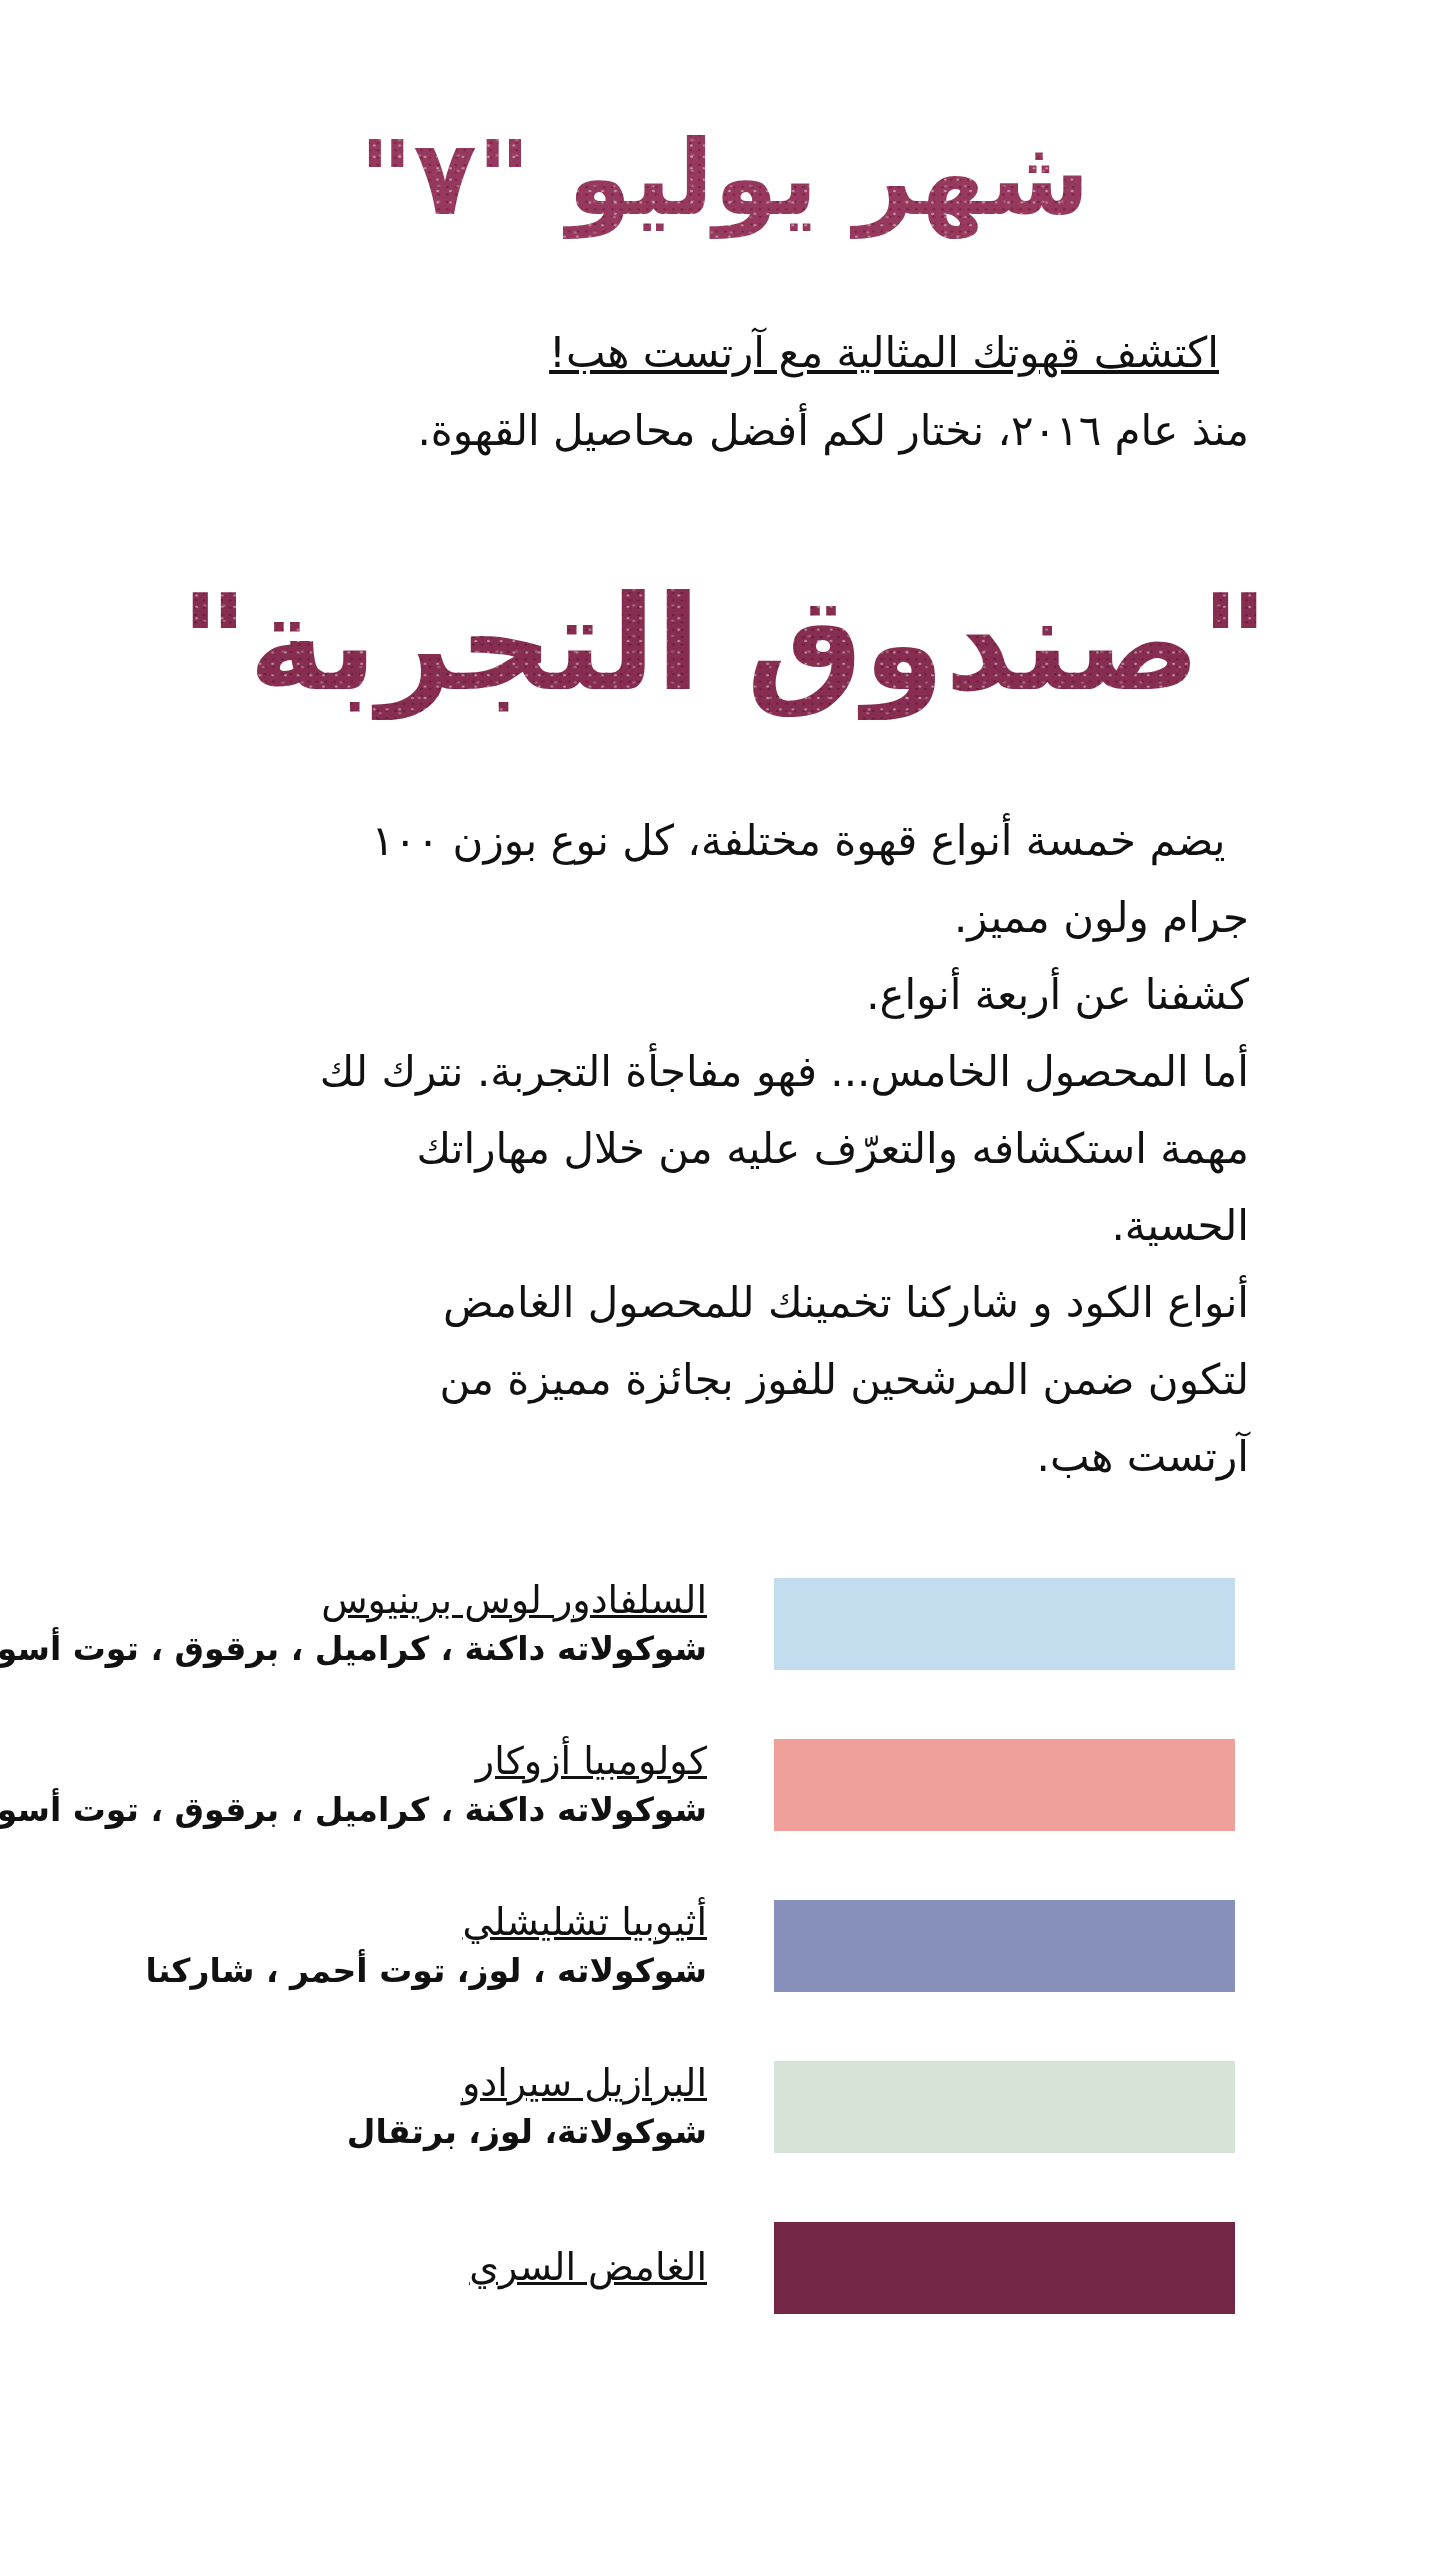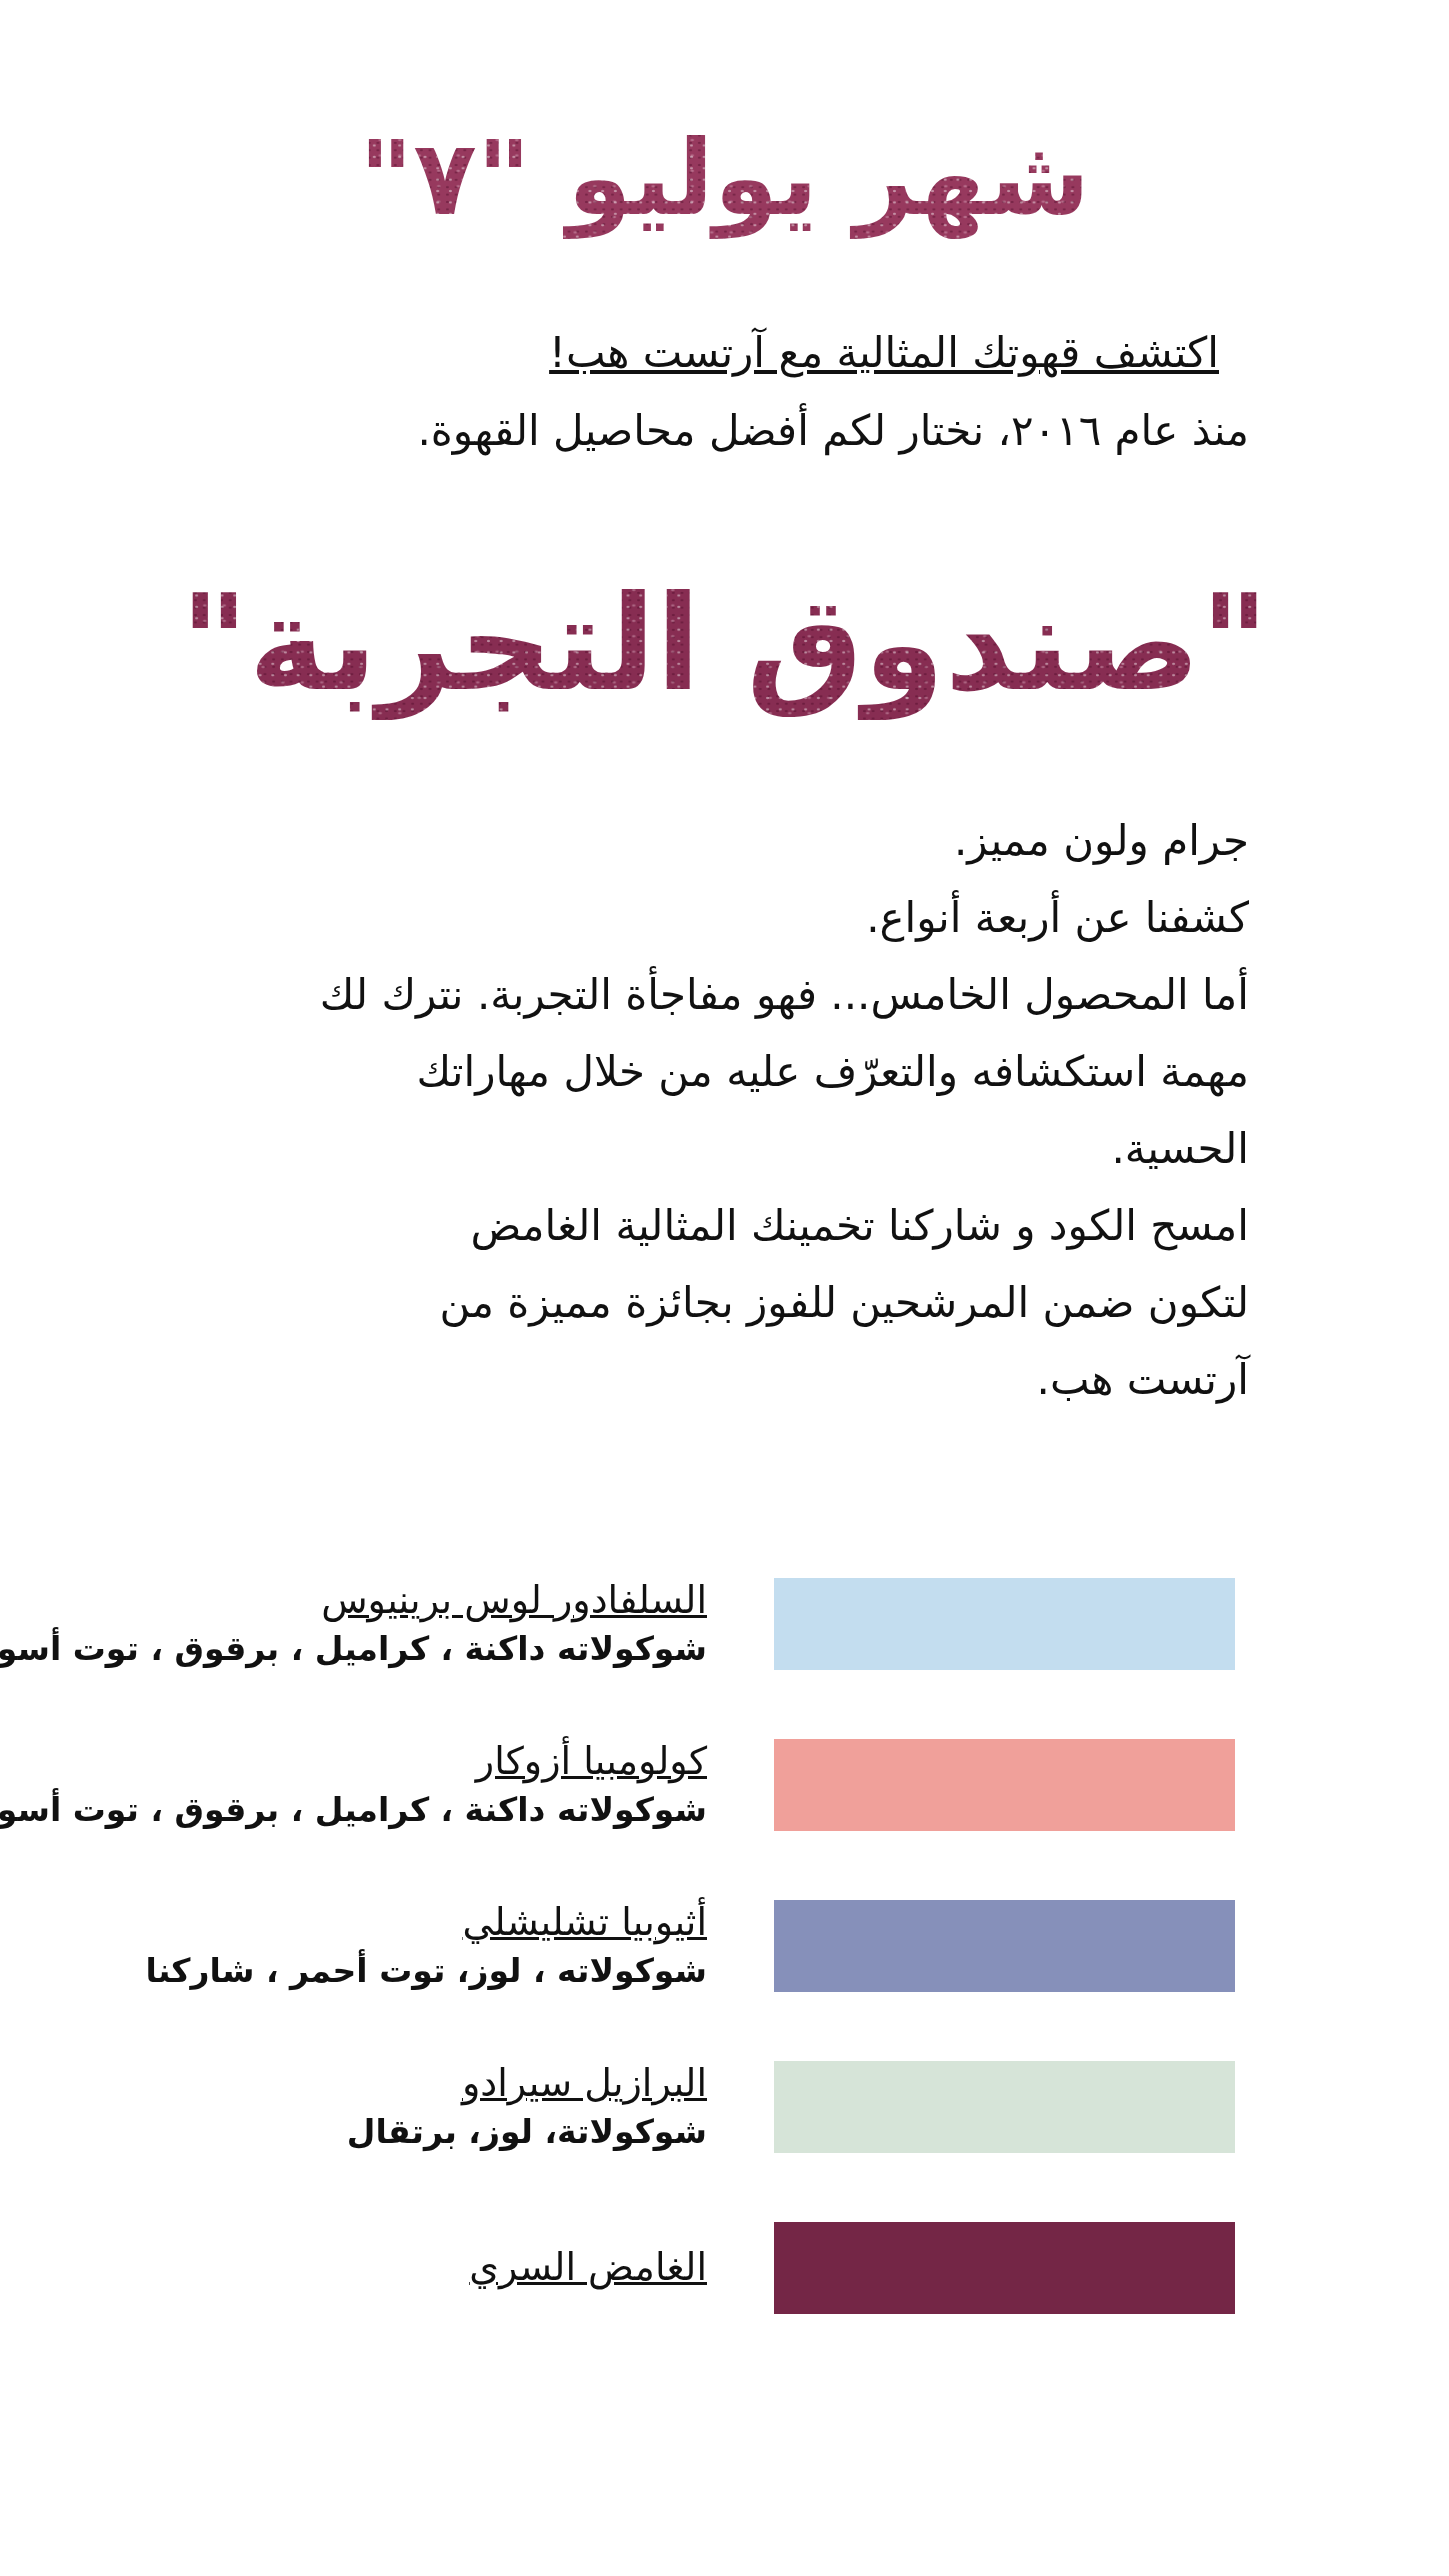--- a/index.html
+++ b/index.html
@@ -79,26 +79,27 @@
   <div class="title-month glitter" data-color="page.title_month_color" style="--c: #97395e;">شهر يوليو "٧"</div>
 
   <div class="intro">
     <div class="line first">اكتشف قهوتك المثالية مع آرتست هب!</div>
     <div class="line">منذ عام ٢٠١٦، نختار لكم أفضل محاصيل القهوة.</div>
   </div>
 
   <div class="box-title glitter" data-color="page.box_title_color" style="--c: #872d52;">"صندوق التجربة"</div>
 
   <div class="body-text">
+    <div class="line first">يضم خمسة أنواع قهوة مختلفة، كل نوع بوزن ١٠٠</div>
     <div class="line">جرام ولون مميز.</div>
     <div class="line">كشفنا عن أربعة أنواع.</div>
     <div class="line">أما المحصول الخامس... فهو مفاجأة التجربة. نترك لك</div>
     <div class="line">مهمة استكشافه والتعرّف عليه من خلال مهاراتك</div>
     <div class="line">الحسية.</div>
-    <div class="line">امسح الكود و شاركنا تخمينك المثالية الغامض</div>
+    <div class="line">أنواع الكود و شاركنا تخمينك للمحصول الغامض</div>
     <div class="line">لتكون ضمن المرشحين للفوز بجائزة مميزة من</div>
     <div class="line">آرتست هب.</div>
   </div>
 
   <div class="items">
 
     <div class="item">
       <div class="swatch" style="background: rgb(195, 221, 239);"></div>
       <div class="item-text">
         <div class="item-name">السلفادور لوس برينيوس</div>

